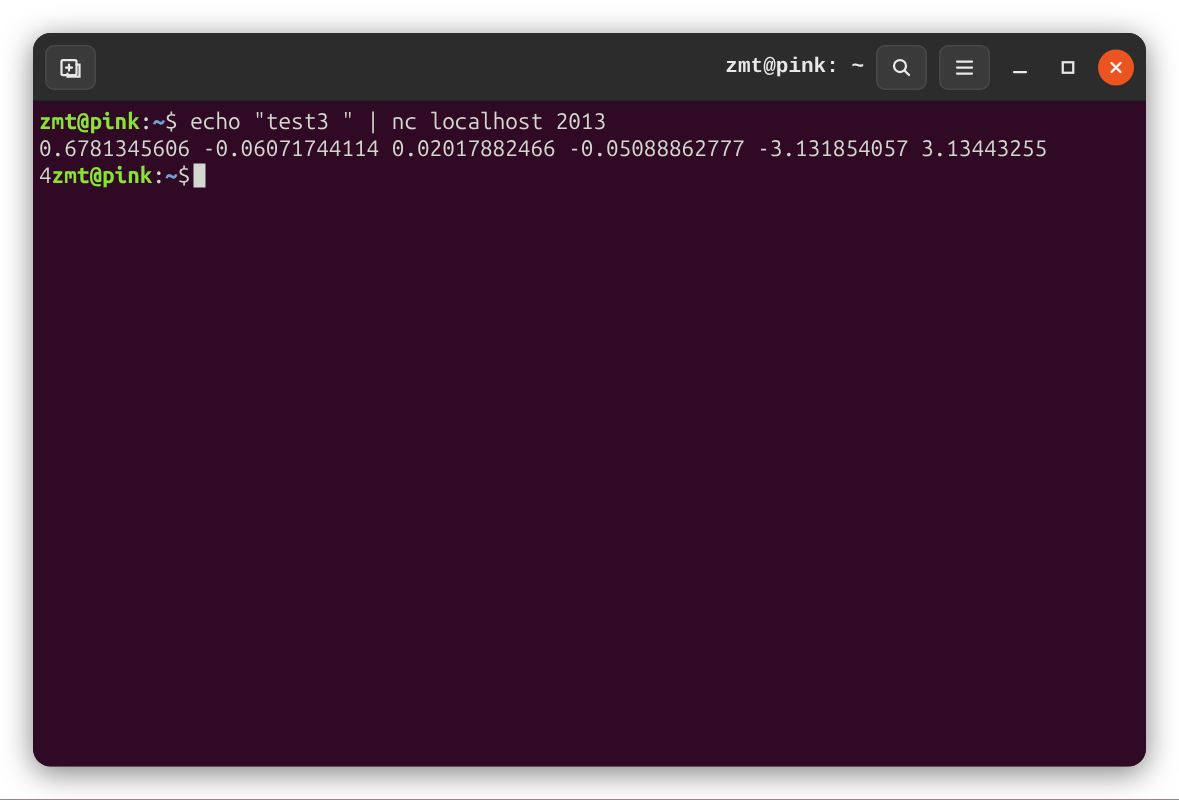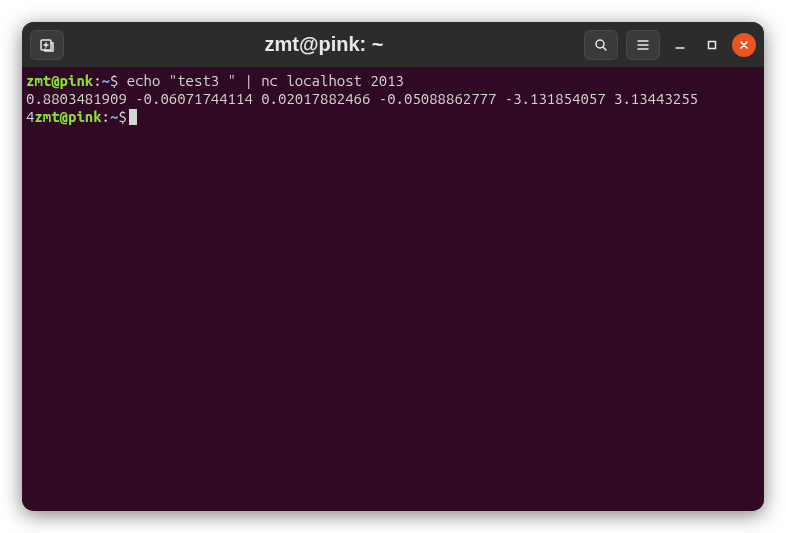--- a/index.html
+++ b/index.html
@@ -34,24 +34,24 @@
       padding: 0 8px;
       gap: 8px;
       border-bottom: 1px solid #1a1a1a;
     }
     .titlebar-left {
       display: flex;
       gap: 8px;
     }
     .titlebar-center {
       flex: 1;
-      text-align: center;
+      text-align: right;
       color: #e8e8e8;
-      font-family: Liberation Sans, sans-serif;
-      font-size: 20px;
+      font-family: Liberation Mono, monospace;
+      font-size: 14px;
       font-weight: bold;
     }
     .titlebar-right {
       display: flex;
       gap: 8px;
       align-items: center;
     }
     .hdr-btn {
       width: 34px;
       height: 30px;
@@ -162,15 +162,15 @@
         </svg>
       </div>
       <div class="win-btn close">
         <svg viewBox="0 0 12 12" fill="none" stroke="#ffffff" stroke-width="1.5">
           <path d="M3 3 l6 6 M9 3 l-6 6" stroke-linecap="round"></path>
         </svg>
       </div>
     </div>
   </div>
   <div class="terminal-body"><span><span class="prompt-user">zmt@pink</span><span class="prompt-sym">:</span><span class="prompt-path">~</span><span class="prompt-sym">$</span><span class="cmd"> echo "test3 " | nc localhost 2013</span></span>
-<span class="output">0.8803481909 -0.06071744114 0.02017882466 -0.05088862777 -3.131854057 3.13443255</span>
+<span class="output">0.6781345606 -0.06071744114 0.02017882466 -0.05088862777 -3.131854057 3.13443255</span>
 <span><span class="output">4</span><span class="prompt-user">zmt@pink</span><span class="prompt-sym">:</span><span class="prompt-path">~</span><span class="prompt-sym">$</span><span class="cursor"></span></span></div>
 </div>
 
 </body></html>

